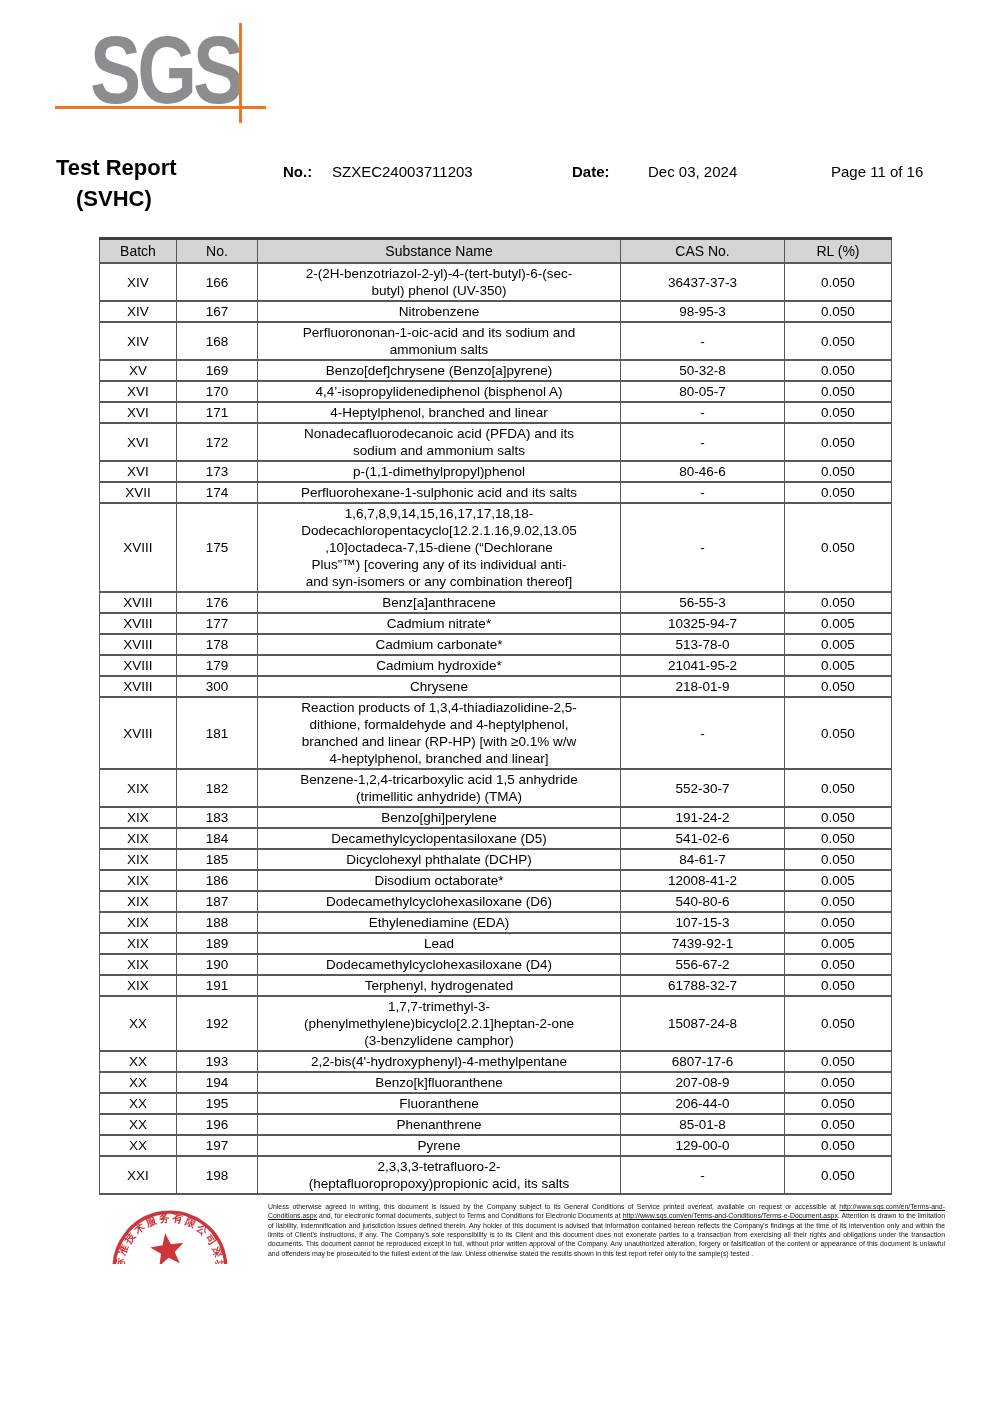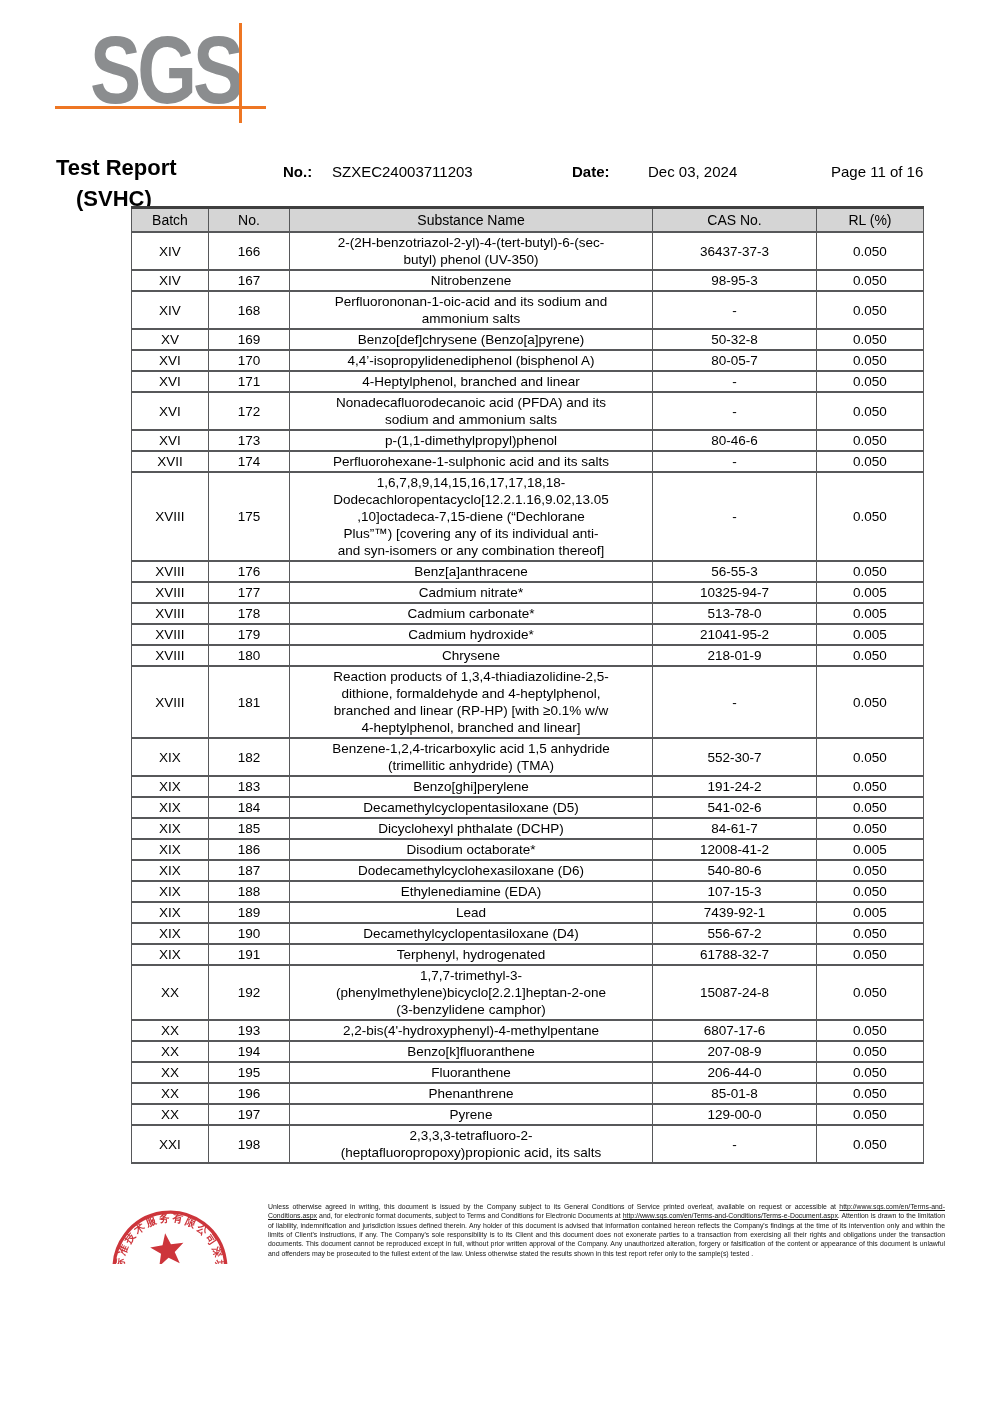--- a/index.html
+++ b/index.html
@@ -8,23 +8,23 @@
   
   .logo-text{position:absolute;left:90px;top:22px;font-size:96px;line-height:1;font-weight:bold;
              letter-spacing:-5px;color:#8b8d8f;transform:scaleX(.80);transform-origin:left top;}
   .logo-vline{position:absolute;left:239px;top:23px;width:3px;height:100px;background:#ee7623;}
   .logo-hline{position:absolute;left:55px;top:106px;width:211px;height:3px;background:#ee7623;}
   .title1{position:absolute;left:56px;top:155px;font-size:22px;font-weight:bold;}
   .title2{position:absolute;left:76px;top:186px;font-size:22px;font-weight:bold;}
   .hmeta{position:absolute;top:163px;font-size:15px;}
   .b{font-weight:bold;}
   
-  table.subst{position:absolute;left:99px;top:206px;width:792px;border-collapse:collapse;
+  table.subst{position:absolute;left:99px;top:237px;width:792px;border-collapse:collapse;
               table-layout:fixed;font-size:13.5px;line-height:17px;
-              border-top:3px solid #3f3f3f;margin-left:32px;}
+              border-top:3px solid #3f3f3f;}
   table.subst th, table.subst td{border:1px solid #57585a;border-top:2px solid #57585a;
               border-bottom:2px solid #57585a;text-align:center;vertical-align:middle;
               padding:1px 3px;white-space:pre-line;overflow:hidden;}
   table.subst th{background:#d5d5d5;font-weight:normal;font-size:14px;height:20px;}
   
   .legal{position:absolute;left:268px;top:1202px;width:677px;font-size:6.9px;line-height:9.35px;
          text-align:justify;color:#141414;}
   .legal .u{text-decoration:underline;}
   .attn{position:absolute;left:268px;width:677px;font-size:7px;line-height:9.3px;font-weight:bold;
         color:#e87410;}
@@ -183,21 +183,21 @@
         </tr>
         <tr>
           <td>XVIII</td>
           <td>179</td>
           <td>Cadmium hydroxide*</td>
           <td>21041-95-2</td>
           <td>0.005</td>
         </tr>
         <tr>
           <td>XVIII</td>
-          <td>180</td>
+          <td>300</td>
           <td>Chrysene</td>
           <td>218-01-9</td>
           <td>0.050</td>
         </tr>
         <tr>
           <td>XVIII</td>
           <td>181</td>
           <td>Reaction products of 1,3,4-thiadiazolidine-2,5-
 dithione, formaldehyde and 4-heptylphenol,
 branched and linear (RP-HP) [with ≥0.1% w/w
@@ -258,21 +258,21 @@
         <tr>
           <td>XIX</td>
           <td>189</td>
           <td>Lead</td>
           <td>7439-92-1</td>
           <td>0.005</td>
         </tr>
         <tr>
           <td>XIX</td>
           <td>190</td>
-          <td>Decamethylcyclopentasiloxane (D4)</td>
+          <td>Dodecamethylcyclohexasiloxane (D4)</td>
           <td>556-67-2</td>
           <td>0.050</td>
         </tr>
         <tr>
           <td>XIX</td>
           <td>191</td>
           <td>Terphenyl, hydrogenated</td>
           <td>61788-32-7</td>
           <td>0.050</td>
         </tr>

